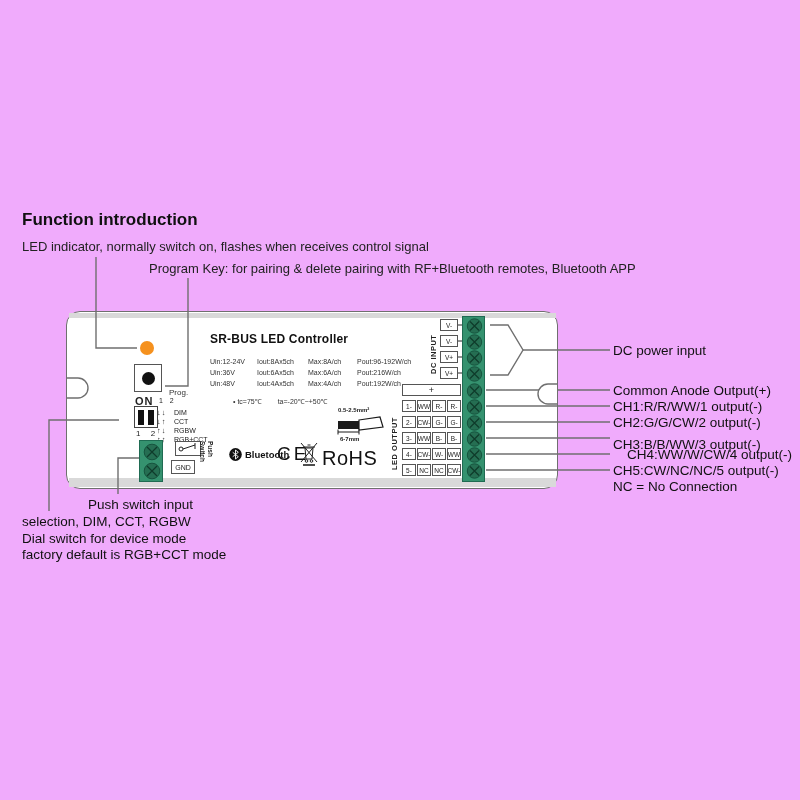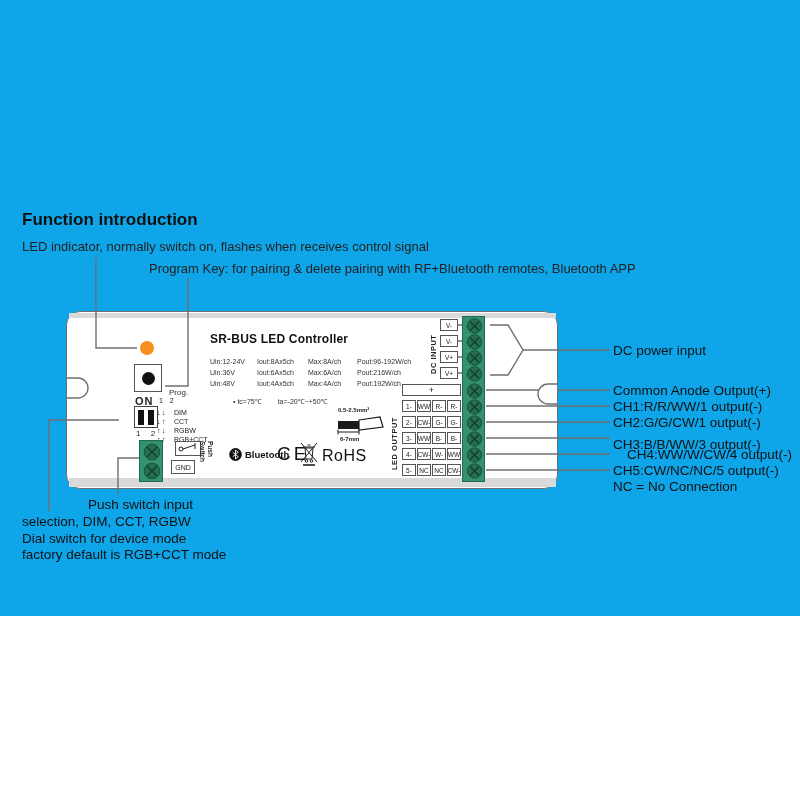--- a/index.html
+++ b/index.html
@@ -1,16 +1,16 @@
 <!DOCTYPE html>
 <html><head>
 <meta charset="utf-8">
 <style>
   html,body{margin:0;padding:0;background:#fff;}
-  #canvas{position:relative;width:800px;height:616px;background:#0ea5e9;overflow:hidden;
+  #canvas{position:relative;width:800px;height:800px;background:#f0abfc;overflow:hidden;
           font-family:"Liberation Sans", sans-serif;color:#222;}
   .abs{position:absolute;}
   .title{font-size:17px;font-weight:bold;color:#111;}
   .note{font-size:13px;color:#222;}
   .callout-label{font-size:13.5px;color:#111;white-space:nowrap;}
   .device-body{left:66px;top:311px;width:492px;height:178px;border:1.5px solid #6f6f6f;
                border-radius:14px;background:#fff;box-sizing:border-box;}
   .edge-band{background:#d9d9d9;}
   .dev-name{font-size:12px;font-weight:bold;color:#111;letter-spacing:.2px;}
   .spec-row{font-size:7px;color:#333;white-space:nowrap;}
@@ -25,21 +25,21 @@
   .green-strip{background:#35926f;border:1px solid #1f6b52;box-sizing:border-box;}
   .dip-box{border:1.5px solid #444;background:#fff;box-sizing:border-box;}
   .dip-sw{background:#111;}
   .legend-row{font-size:7px;color:#222;white-space:nowrap;line-height:9px;}
   .legend-arrows{display:inline-block;width:17px;letter-spacing:1px;font-size:7.5px;}
   .prog-box{border:1.5px solid #555;background:#fff;box-sizing:border-box;}
   .led-dot{width:14px;height:14px;border-radius:50%;background:#f5911e;}
   .prog-dot{width:13px;height:13px;border-radius:50%;background:#111;}
   .para{font-size:13.5px;line-height:16.5px;color:#111;white-space:nowrap;}
   .cert-ce{font-size:19px;color:#111;letter-spacing:3px;}
-  .cert-rohs{font-size:16px;color:#111;letter-spacing:.5px;}
+  .cert-rohs{font-size:20px;color:#111;letter-spacing:.5px;}
   .cert-bt{font-size:9.5px;font-weight:bold;color:#111;}
   svg{display:block;}
   .overlay{pointer-events:none;}
 </style>
 </head>
 <body>
 
 <div id="canvas">
 
   <div class="abs title" style="left:22px;top:210px;">Function introduction</div>
@@ -256,21 +256,21 @@
       <g stroke="#0f3b2b" stroke-width="1.2">
         <path d="M7 6 L17 16 M17 6 L7 16"></path>
           <path d="M7 25 L17 35 M17 25 L7 35"></path>
       </g>
     </svg>
   </div>
 
   <div class="abs callout-label" style="left:613px;top:343px;">DC power input</div>
   <div class="abs callout-label" style="left:613px;top:383px;">Common Anode Output(+)</div>
   <div class="abs callout-label" style="left:613px;top:399px;">CH1:R/R/WW/1 output(-)</div>
-  <div class="abs callout-label" style="left:613px;top:415px;">CH2:G/G/CW/1 output(-)</div>
+  <div class="abs callout-label" style="left:613px;top:415px;">CH2:G/G/CW/2 output(-)</div>
   <div class="abs callout-label" style="left:613px;top:431px;margin-top:6px;">CH3:B/B/WW/3 output(-)</div>
   <div class="abs callout-label" style="left:613px;top:447px;margin-left:14px;">CH4:WW/W/CW/4 output(-)</div>
   <div class="abs callout-label" style="left:613px;top:463px;">CH5:CW/NC/NC/5 output(-)</div>
   <div class="abs callout-label" style="left:613px;top:479px;">NC = No Connection</div>
 
   <div class="abs callout-label" style="left:88px;top:497px;">Push switch input</div>
   <div class="abs para" style="left:22px;top:514px;">
     <div>selection, DIM, CCT, RGBW</div>
     <div>Dial switch for device mode</div>
     <div>factory default is RGB+CCT mode</div>

